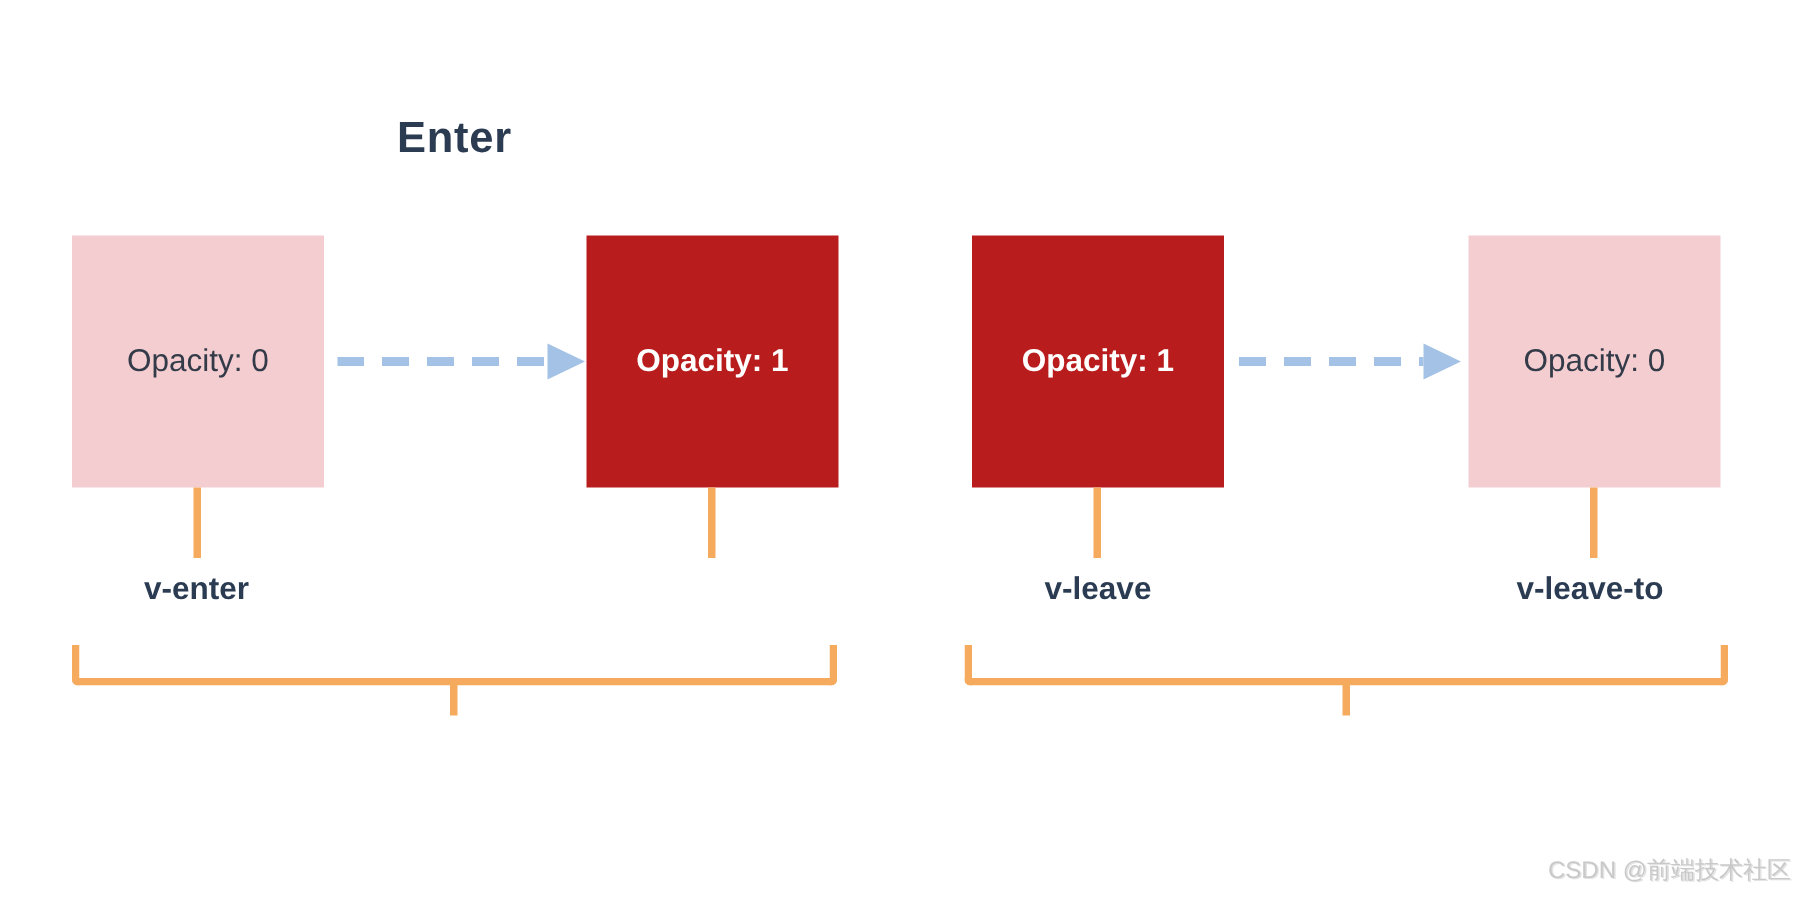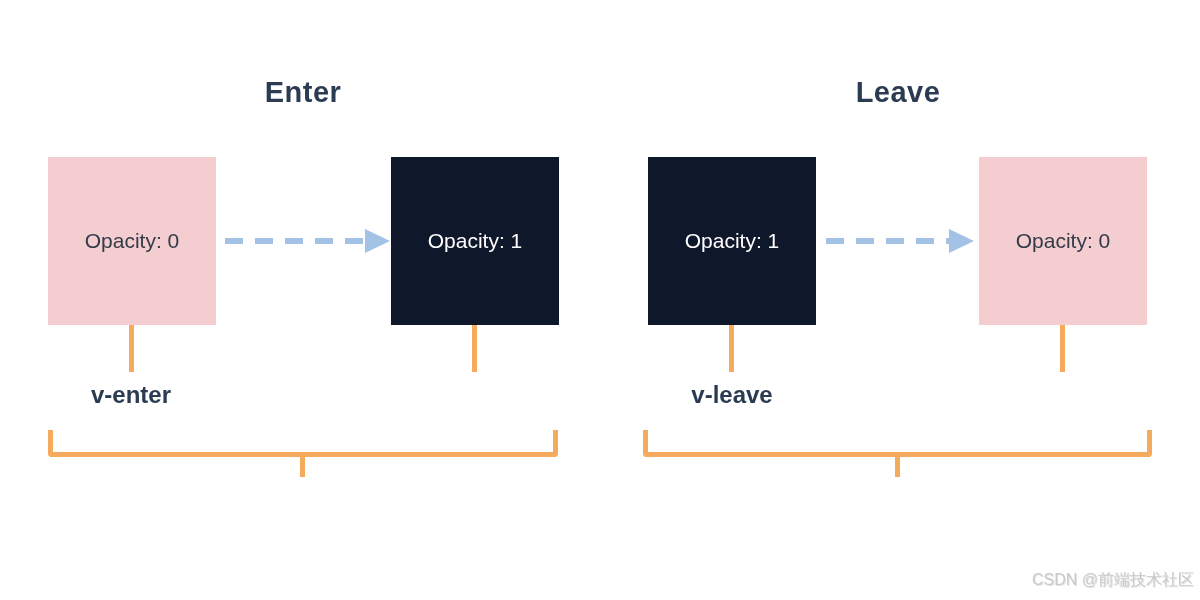--- a/index.html
+++ b/index.html
@@ -19,41 +19,41 @@
   }
   #panel-enter .section-title{left:203px;}
   #panel-leave .section-title{left:198px;}
 
   .state-box{
     position:absolute;top:157px;width:168px;height:168px;
     display:flex;align-items:center;justify-content:center;
     font-size:21px;
   }
   .state-box.pink{background:#f4cdd1;color:#333b48;}
-  .state-box.red{background:#0f172a;color:#ffffff;}
+  .state-box.red{background:#b91c1c;color:#ffffff;font-weight:bold;}
 
   
   .arrow{position:absolute;top:229px;height:24px;}
   .arrow .dash-line{
     position:absolute;top:9px;left:0;height:6px;
     background:repeating-linear-gradient(to right,#a4c2e5 0 18px,transparent 18px 30px);
   }
   .arrow .arrow-head{
     position:absolute;top:0;width:0;height:0;
     border-top:12px solid transparent;
     border-bottom:12px solid transparent;
     border-left:25px solid #a4c2e5;
   }
 
   
   .connector{position:absolute;top:325px;width:5px;height:47px;background:#f6aa5e;}
 
   .class-label{
     position:absolute;top:381px;width:150px;text-align:center;
-    font-size:24px;font-weight:bold;color:#2b3c52;
+    font-size:21px;font-weight:bold;color:#2b3c52;
   }
 
   
   .bracket{
     position:absolute;top:430px;height:27px;box-sizing:border-box;
     border-left:5px solid #f6aa5e;
     border-right:5px solid #f6aa5e;
     border-bottom:5px solid #f6aa5e;
     border-bottom-left-radius:4px;border-bottom-right-radius:4px;
   }
@@ -121,38 +121,38 @@
   <div class="connector connector-end"></div>
 
   <div class="class-label label-start">v-enter</div>
 
   <div class="bracket"></div>
   <div class="bracket-stem"></div>
 
 </div>
 
 <div class="panel" id="panel-leave">
-  <div class="section-title">Leave</div>
 
   <div class="state-box red box-start">
     <span>Opacity: 1</span>
   </div>
 
   <div class="arrow">
     <div class="dash-line"></div>
     <div class="arrow-head"></div>
   </div>
 
   <div class="state-box pink box-end">
     <span>Opacity: 0</span>
   </div>
 
   <div class="connector connector-start"></div>
   <div class="connector connector-end"></div>
 
   <div class="class-label label-start">v-leave</div>
+  <div class="class-label label-end">v-leave-to</div>
 
   <div class="bracket"></div>
   <div class="bracket-stem"></div>
 
 </div>
 
 <div class="watermark">CSDN @前端技术社区</div>
 
 </body></html>

